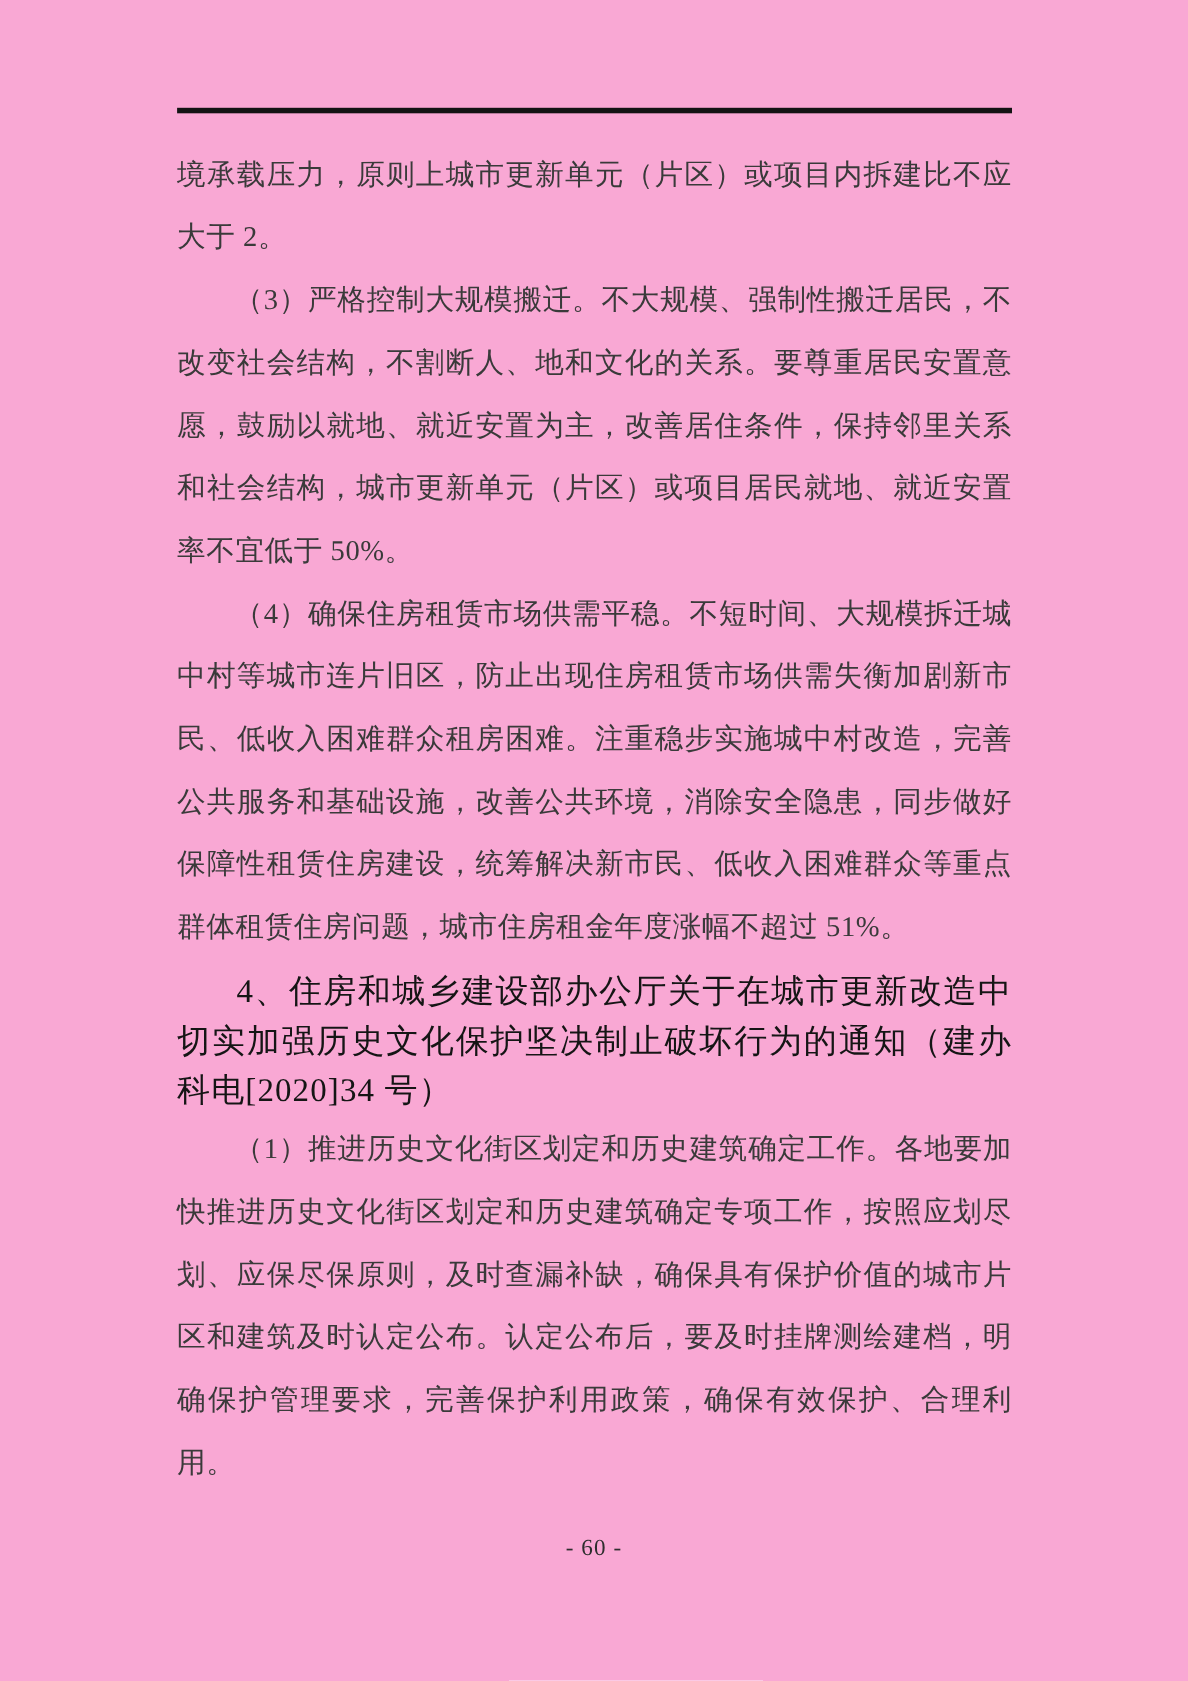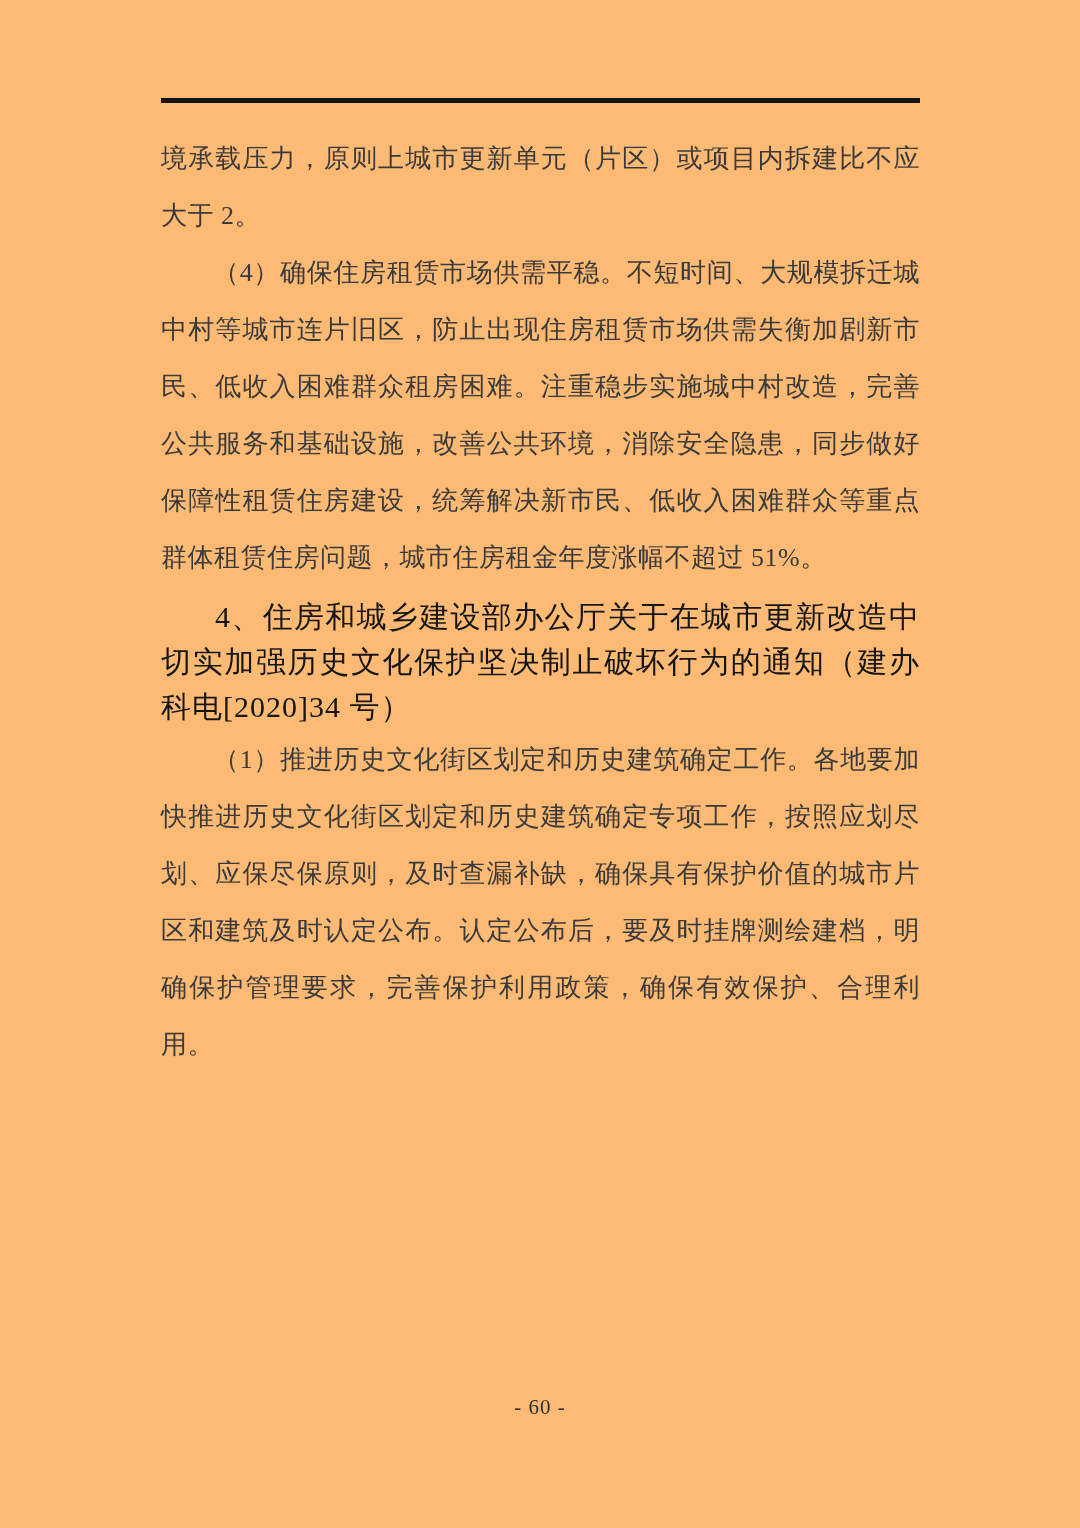--- a/index.html
+++ b/index.html
@@ -4,21 +4,21 @@
 <style>
   * { margin: 0; padding: 0; box-sizing: border-box; }
   html, body {
     background: #ffffff;
     font-family: "Liberation Serif", "DejaVu Serif", serif;
   }
   .page {
     position: relative;
     width: 1080px;
     height: 1528px;
-    background: #fdba74;
+    background: #f9a8d4;
     overflow: hidden;
   }
   .content {
     position: absolute;
     left: 161px;
     top: 0;
     width: 759px;
   }
   .header-rule {
     margin-top: 98px;
@@ -65,19 +65,20 @@
   }
 </style>
 </head>
 <body>
 
 <div class="page">
   <div class="content">
     <div class="header-rule"></div>
     <div class="body-text">
       <p class="para">境承载压力，原则上城市更新单元（片区）或项目内拆建比不应大于 2。</p>
+      <p class="para indent">（3）严格控制大规模搬迁。不大规模、强制性搬迁居民，不改变社会结构，不割断人、地和文化的关系。要尊重居民安置意愿，鼓励以就地、就近安置为主，改善居住条件，保持邻里关系和社会结构，城市更新单元（片区）或项目居民就地、就近安置率不宜低于 50%。</p>
       <p class="para indent">（4）确保住房租赁市场供需平稳。不短时间、大规模拆迁城中村等城市连片旧区，防止出现住房租赁市场供需失衡加剧新市民、低收入困难群众租房困难。注重稳步实施城中村改造，完善公共服务和基础设施，改善公共环境，消除安全隐患，同步做好保障性租赁住房建设，统筹解决新市民、低收入困难群众等重点群体租赁住房问题，城市住房租金年度涨幅不超过 51%。</p>
       <h2 class="section-heading">4、住房和城乡建设部办公厅关于在城市更新改造中切实加强历史文化保护坚决制止破坏行为的通知（建办科电[2020]34 号）</h2>
       <p class="para indent">（1）推进历史文化街区划定和历史建筑确定工作。各地要加快推进历史文化街区划定和历史建筑确定专项工作，按照应划尽划、应保尽保原则，及时查漏补缺，确保具有保护价值的城市片区和建筑及时认定公布。认定公布后，要及时挂牌测绘建档，明确保护管理要求，完善保护利用政策，确保有效保护、合理利用。</p>
     </div>
   </div>
   <div class="page-footer">- 60 -</div>
 </div>
 
 </body></html>

